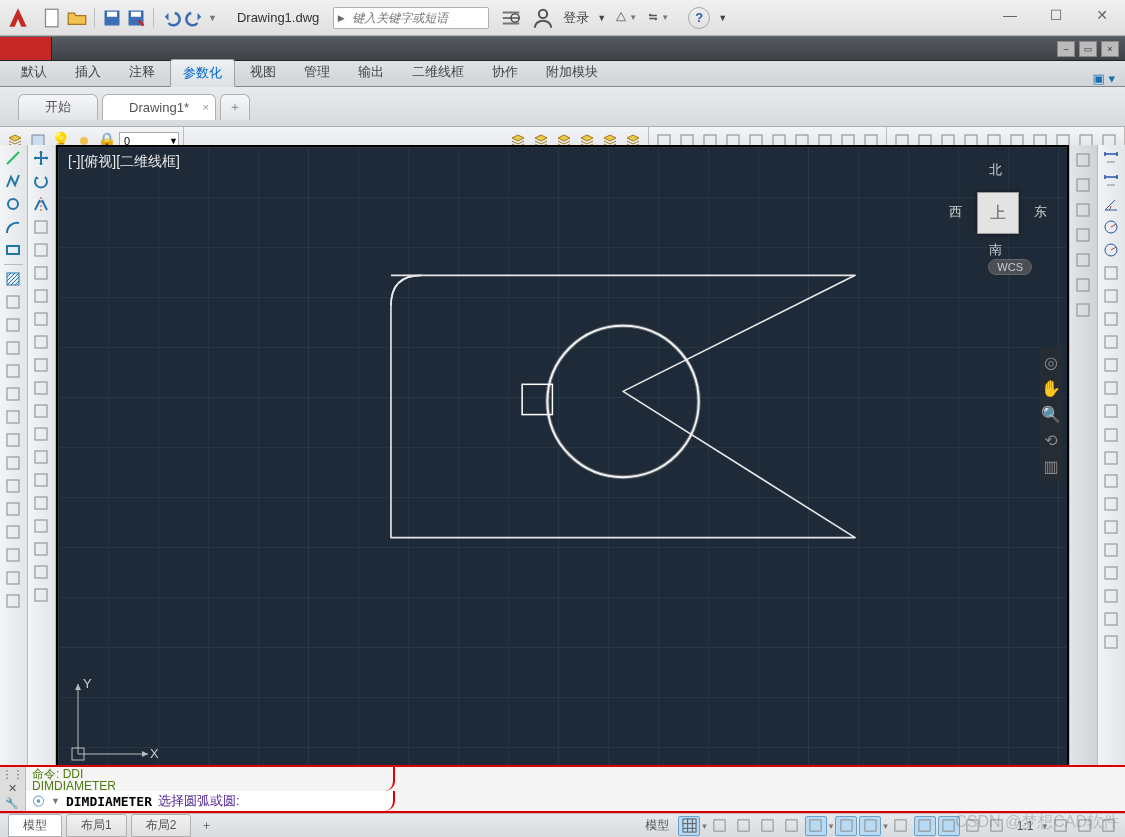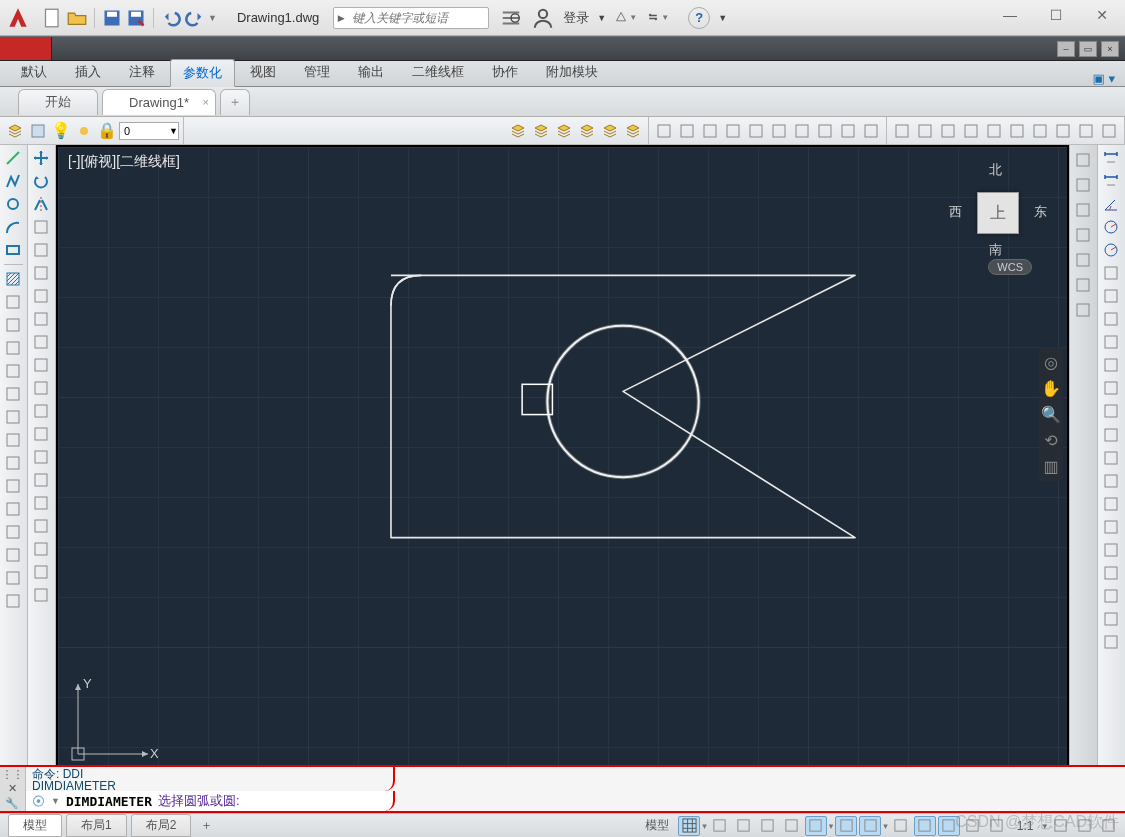--- a/index.html
+++ b/index.html
@@ -30,21 +30,21 @@
 .menubar .mdi-controls { margin-left:auto; display:flex; gap:4px; padding-right:6px; align-items:center;}
 .mdi-btn { width:18px;height:16px;border:1px solid #888;background:#bbb; font-size:9px; display:flex;align-items:center;justify-content:center; color:#333;}
 
 
 .ribbon-tabs { height:26px; background: linear-gradient(#e0e3e6,#d0d4d7); display:flex; align-items:flex-end; padding-left:8px; gap:2px; border-bottom:1px solid #888;}
 .rtab { padding:4px 12px; font-size:13px; color:#444; border:1px solid transparent; border-bottom:none; cursor:default;}
 .rtab.active { background:linear-gradient(#eef1f3,#dde1e4); border:1px solid #a0a0a0; border-bottom:1px solid #dde1e4; color:#0066cc; border-radius:3px 3px 0 0; position:relative; top:1px;}
 .ribbon-tabs .expand { margin-left:auto; padding:0 10px; color:#1a6fb0; font-size:13px;}
 
 
-.filetabs { height:30px; background:linear-gradient(#e8ebee,#d8dbde); display:flex; align-items:center; gap:4px; padding-left:18px; border-bottom:1px solid #b0b0b0;}
+.filetabs { height:40px; background:linear-gradient(#e8ebee,#d8dbde); display:flex; align-items:center; gap:4px; padding-left:18px; border-bottom:1px solid #b0b0b0;}
 .ftab { height:26px; padding:0 26px; display:flex; align-items:center; font-size:13px; color:#555; border:1px solid #b0b0b0; border-bottom:none; border-radius:6px 6px 0 0; background:linear-gradient(#f5f6f8,#e2e5e8); position:relative;}
 .ftab.active { background:#fff;}
 .ftab .close-x { position:absolute; right:6px; font-size:11px; color:#999;}
 .ftab.add { width:30px; padding:0; display:flex;align-items:center;justify-content:center; color:#888;}
 
 
 .tool-row { height:28px; background:linear-gradient(#f2f4f6,#e2e5e8); border-bottom:1px solid #bbb; display:flex; align-items:center; gap:0; overflow:hidden;}
 .tool-group { display:flex; align-items:center; gap:1px; padding:0 4px; border-right:1px solid #bbb; height:100%;}
 .tbtn { width:22px; height:22px; display:flex;align-items:center;justify-content:center; border:1px solid transparent; border-radius:2px;}
 .tbtn svg { width:16px; height:16px;}
@@ -76,21 +76,21 @@
 
 
 .right-stack { width:56px; display:flex;}
 .navbar-r { width:28px; background:linear-gradient(90deg,#e2e5e8,#d0d4d7); border-left:1px solid #bbb; display:flex; flex-direction:column; gap:3px; padding:4px 2px; position:relative;}
 .dimbar-r { width:28px; background:linear-gradient(90deg,#f2f4f6,#e2e5e8); border-left:1px solid #bbb; display:flex; flex-direction:column; gap:1px; padding:2px;}
 
 
 .cmd-area { position:absolute; left:0; right:0; bottom:24px; height:48px; display:flex; border-top:2px solid #d00; border-bottom:2px solid #d00; background:#f5f5f5;}
 .cmd-handle { width:26px; background:#ddd; border-right:1px solid #bbb; display:flex; flex-direction:column; justify-content:space-around; align-items:center; font-size:11px; color:#555;}
 .cmd-body { flex:1; display:flex; flex-direction:column;}
-.cmd-hist { height:24px; font-size:12px; color:#0c4a6e; padding:0 6px; white-space:pre; font-family:Consolas,monospace; line-height:12px; padding-top:1px; border-right:2px solid #d00; border-top:0; margin-right:730px; border-radius:0 0 10px 0;}
+.cmd-hist { height:24px; font-size:12px; color:#4d7c0f; padding:0 6px; white-space:pre; font-family:Consolas,monospace; line-height:12px; padding-top:1px; border-right:2px solid #d00; border-top:0; margin-right:730px; border-radius:0 0 10px 0;}
 .cmd-line { flex:1; display:flex; align-items:center; gap:6px; padding:0 6px; background:#fff; border-right:2px solid #d00; margin-right:730px; border-radius:0 0 10px 0;}
 .cmd-line b { font-family:Consolas,monospace; font-size:13px;}
 .cmd-line span { font-size:13px; color:#4c1d95;}
 
 
 .statusbar { position:absolute; left:0; right:0; bottom:0; height:24px; background:linear-gradient(#e8ebee,#d8dbde); border-top:1px solid #bbb; display:flex; align-items:center; font-size:12px; color:#555;}
 .st-left { display:flex; align-items:center; gap:4px; padding-left:8px;}
 .layout-tab { padding:2px 14px; border:1px solid #b0b0b0; border-radius:3px 3px 0 0; background:linear-gradient(#f2f2f2,#e0e0e0); font-size:12px;}
 .layout-tab.active{background:#fff;}
 .st-right { margin-left:auto; display:flex; align-items:center; gap:2px; padding-right:6px;}

